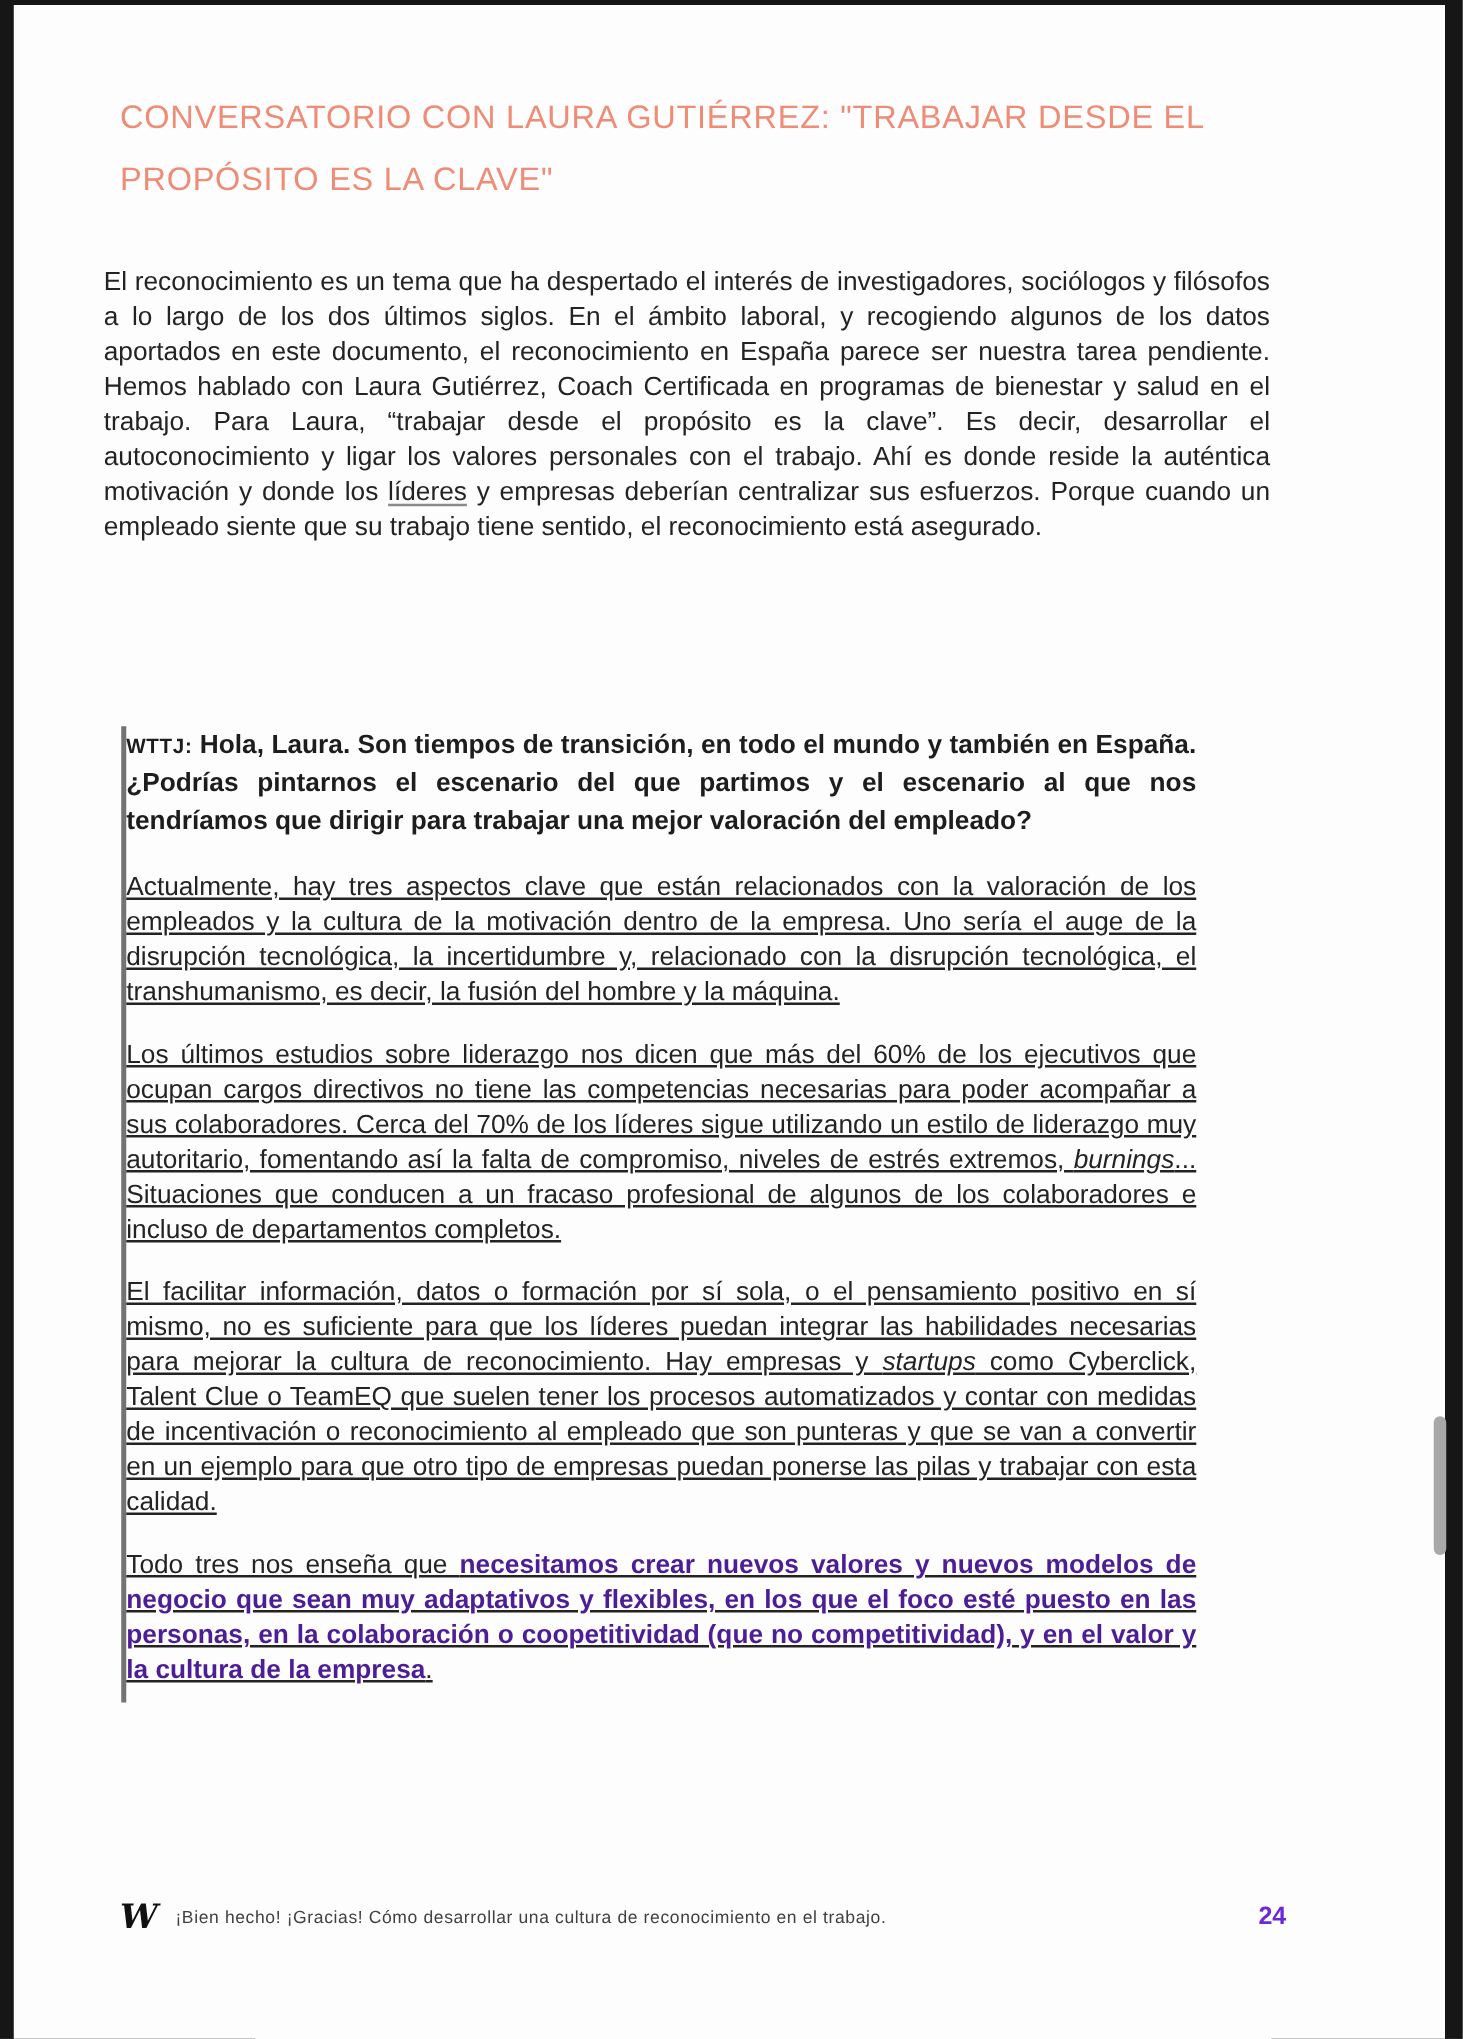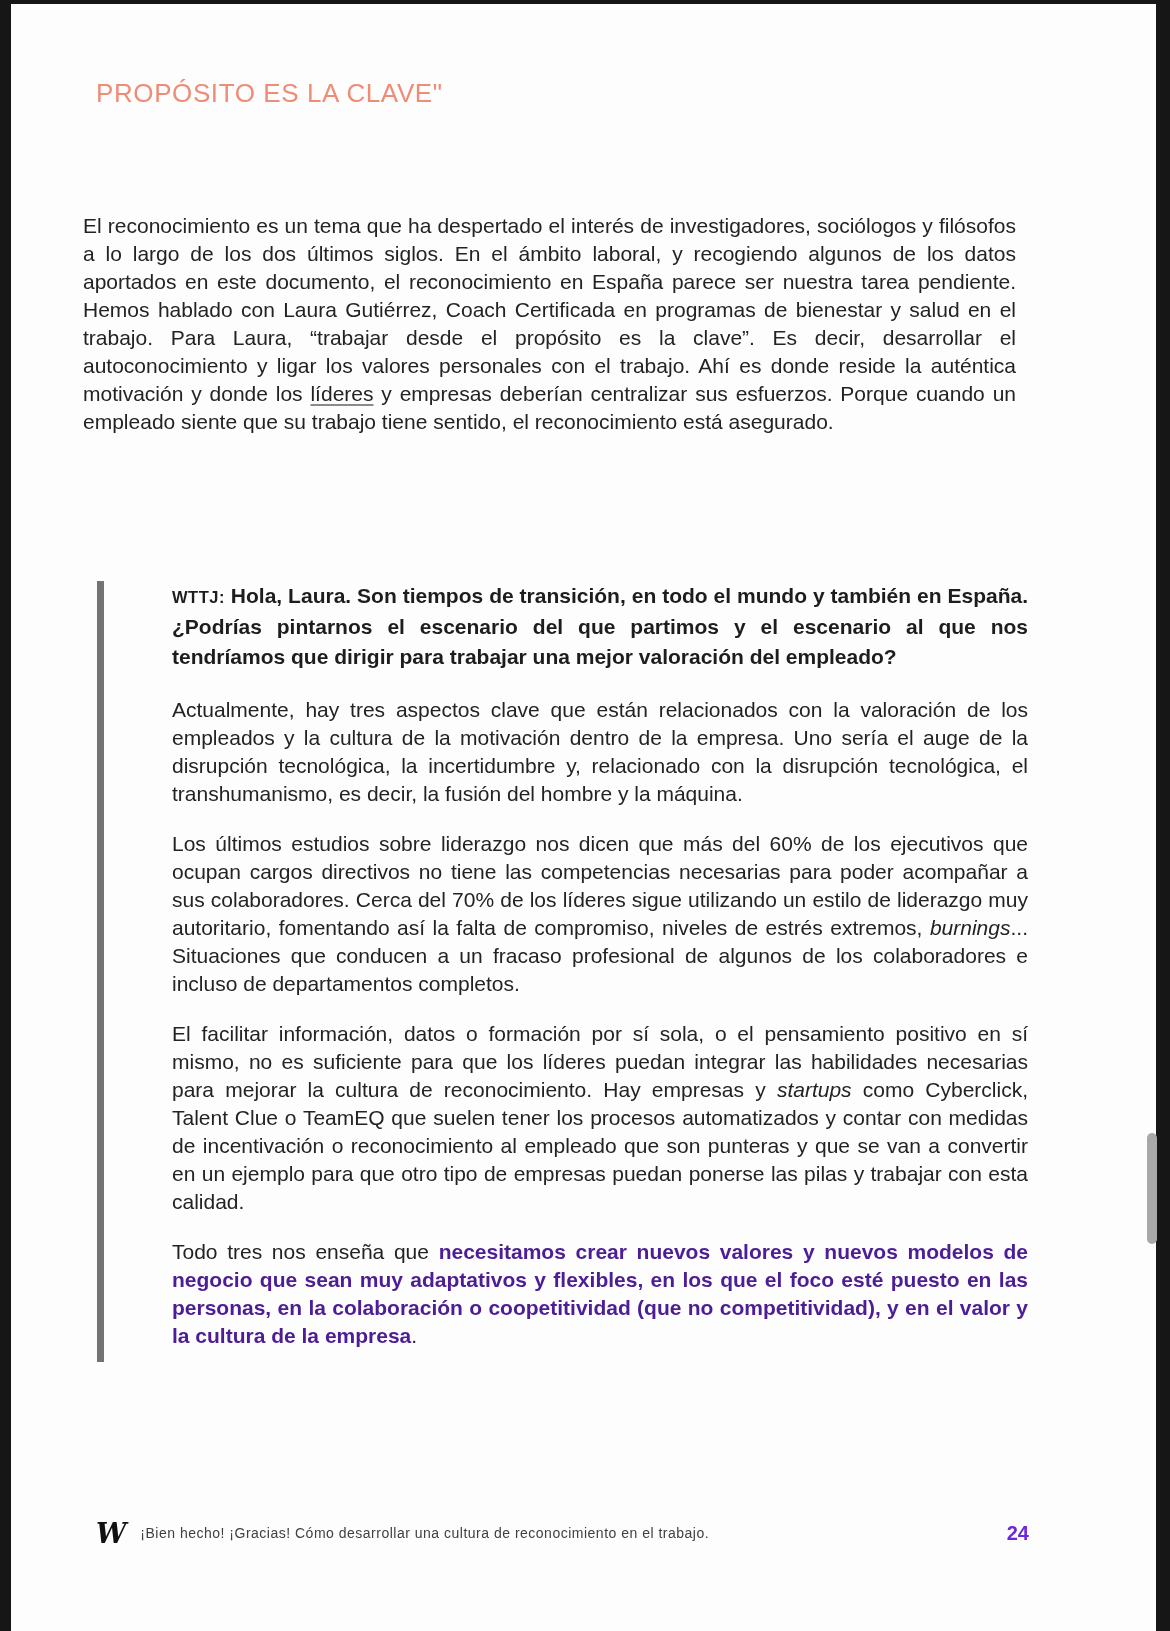--- a/index.html
+++ b/index.html
@@ -53,22 +53,21 @@
     text-underline-offset: 3px;
     color: #232323;
     cursor: pointer;
   }
   
   .quote {
     position: absolute;
     left: 86px;
     top: 577px;
     width: 856px;
-    border-left: 7px solid #737373;
-    padding-left: 68px;
+    border-left: 4px solid #737373;
     padding-bottom: 12px;
   }
   .question {
     margin: 0 0 24px 0;
     color: #1d1d1d;
     font-weight: bold;
     font-size: 21px;
     line-height: 30px;
     text-align: justify;
   }
@@ -76,20 +75,21 @@
     font-size: 16.5px;
     letter-spacing: 0.5px;
   }
   .answer {
     margin: 0 0 22px 0;
     color: #232323;
     font-size: 21px;
     line-height: 28px;
     text-align: justify;
     hyphens: auto;
+    text-decoration: underline;
     -webkit-hyphens: auto;
   }
   .answer:last-child { margin-bottom: 0; }
   .it { font-style: italic; }
   .bd { font-weight: bold; color: #4c1d95; }
   
   .footer {
     position: absolute;
     left: 85px;
     top: 1512px;
@@ -128,20 +128,21 @@
     border-radius: 5px;
     background: #a8a8a8;
   }
 </style>
 </head>
 <body>
 
 <div class="page">
 
   <h1 class="title">
+    <span class="title-line">CONVERSATORIO CON LAURA GUTIÉRREZ: "TRABAJAR DESDE EL</span>
     <span class="title-line">PROPÓSITO ES LA CLAVE"</span>
   </h1>
 
   <p class="intro"><span>El reconocimiento es un tema que ha despertado el interés de investigadores, sociólogos y filósofos a lo largo de los dos últimos siglos. En el ámbito laboral, y recogiendo algunos de los datos aportados en este documento, el reconocimiento en España parece ser nuestra tarea pendiente. Hemos hablado con Laura Gutiérrez, Coach Certificada en programas de bienestar y salud en el trabajo. Para Laura, “trabajar desde el propósito es la clave”. Es decir, desarrollar el autoconocimiento y ligar los valores personales con el trabajo. Ahí es donde reside la auténtica motivación y donde los </span><span class="u-link">líderes</span><span> y empresas deberían centralizar sus esfuerzos. Porque cuando un empleado siente que su trabajo tiene sentido, el reconocimiento está asegurado.</span></p>
 
   <section class="quote">
     <p class="question"><span class="q-label">WTTJ:</span><span> Hola, Laura. Son tiempos de transición, en todo el mundo y también en España. ¿Podrías pintarnos el escenario del que partimos y el escenario al que nos tendríamos que dirigir para trabajar una mejor valoración del empleado?</span></p>
 
     <p class="answer">Actualmente, hay tres aspectos clave que están relacionados con la valoración de los empleados y la cultura de la motivación dentro de la empresa. Uno sería el auge de la disrupción tecnológica, la incertidumbre y, relacionado con la disrupción tecnológica, el transhumanismo, es decir, la fusión del hombre y la máquina.</p>
 

